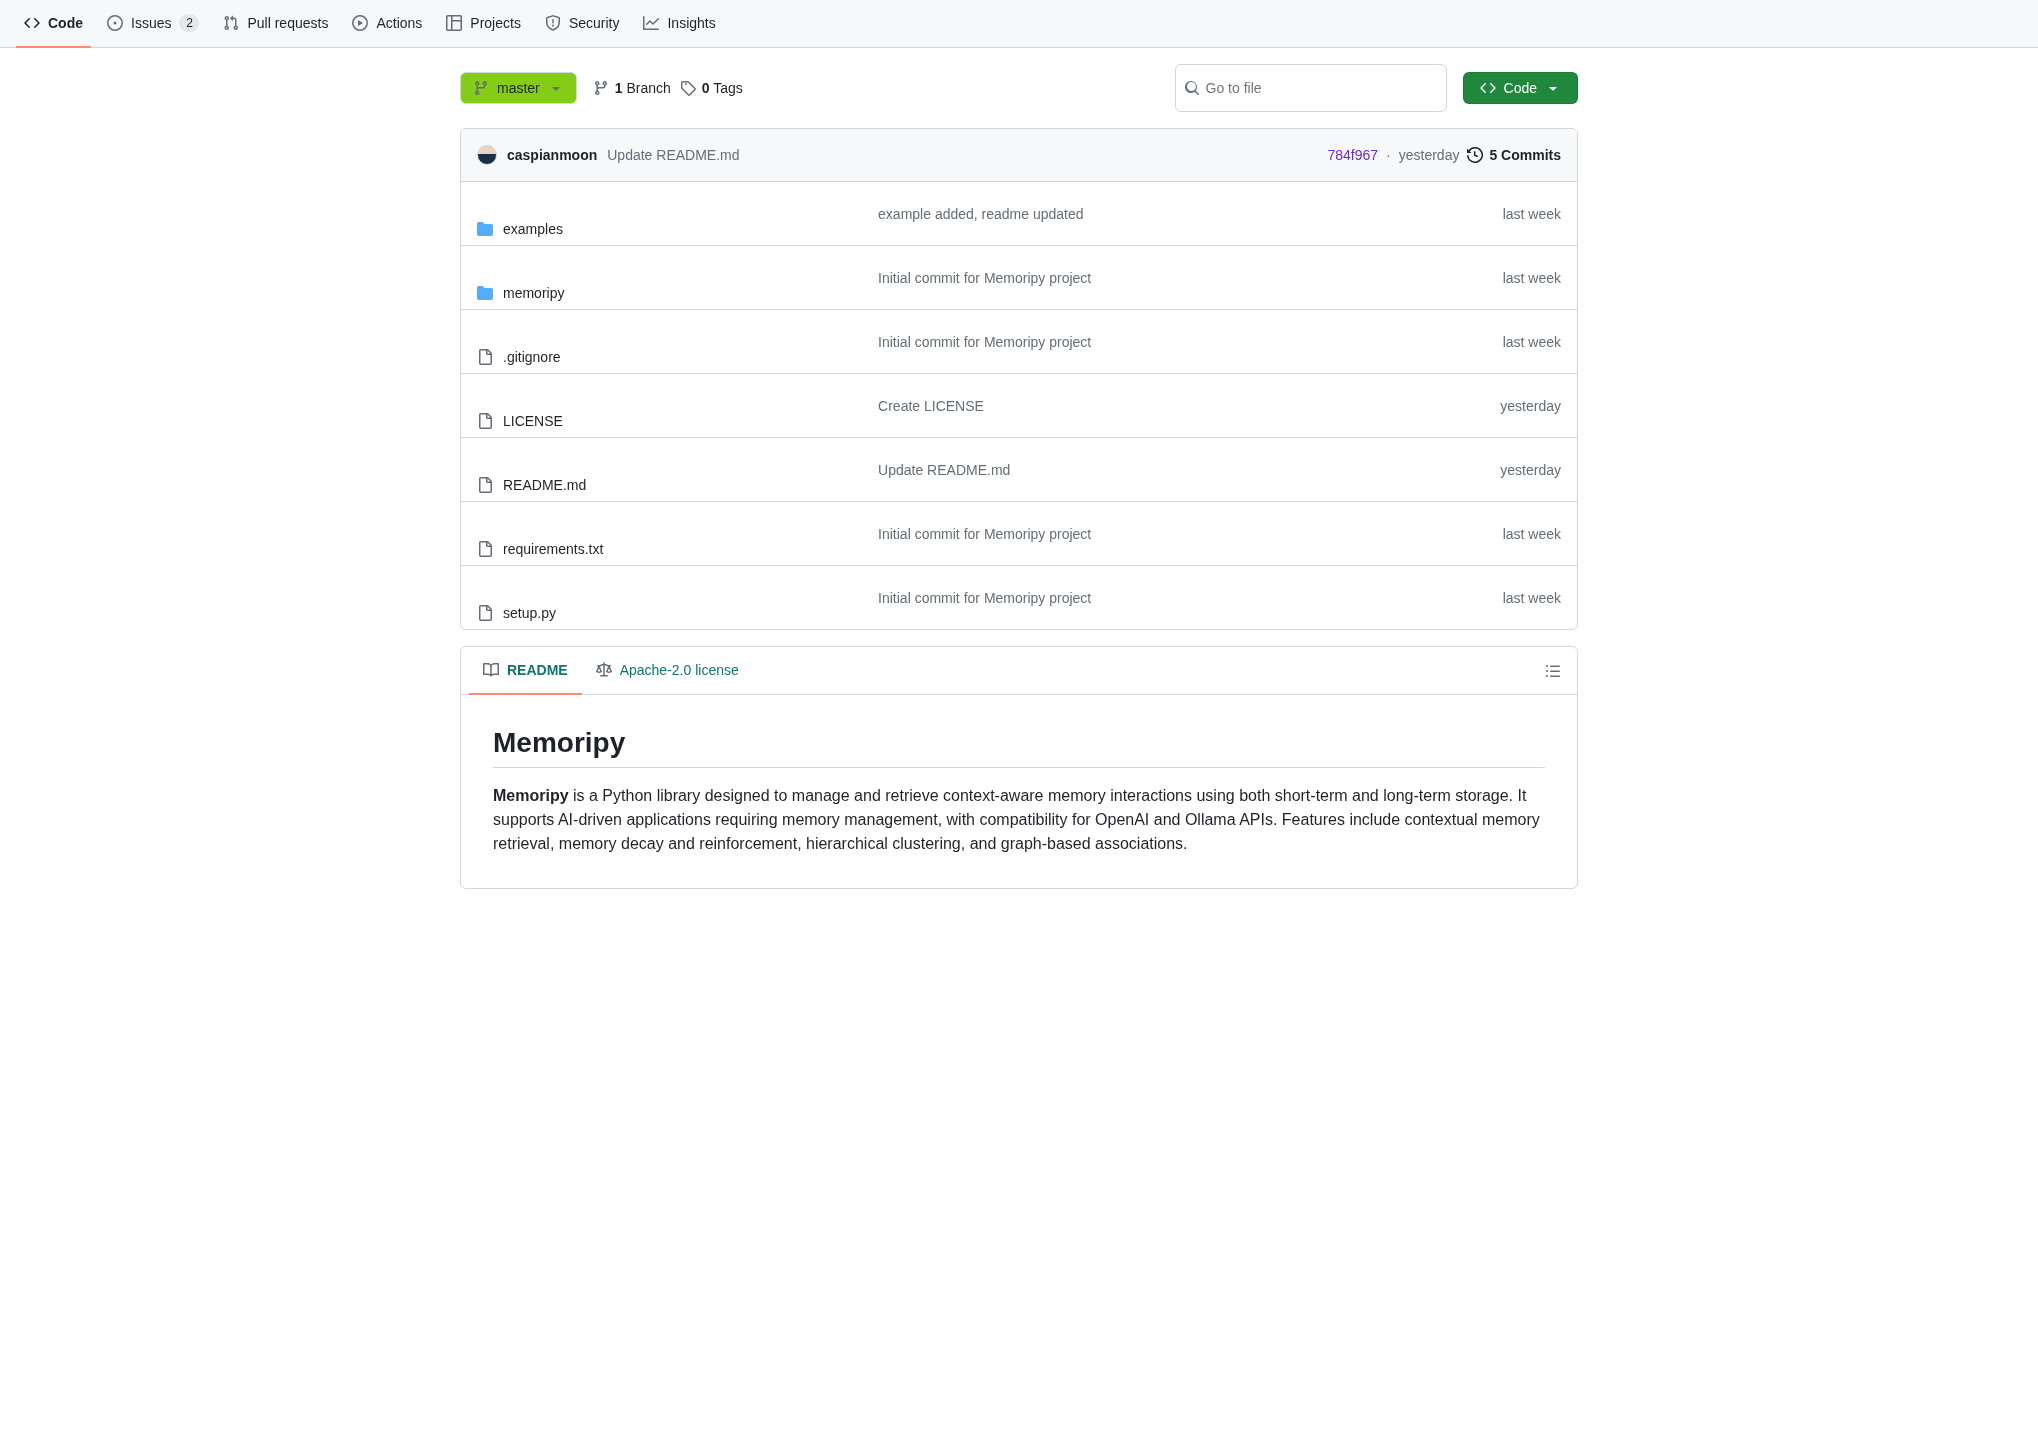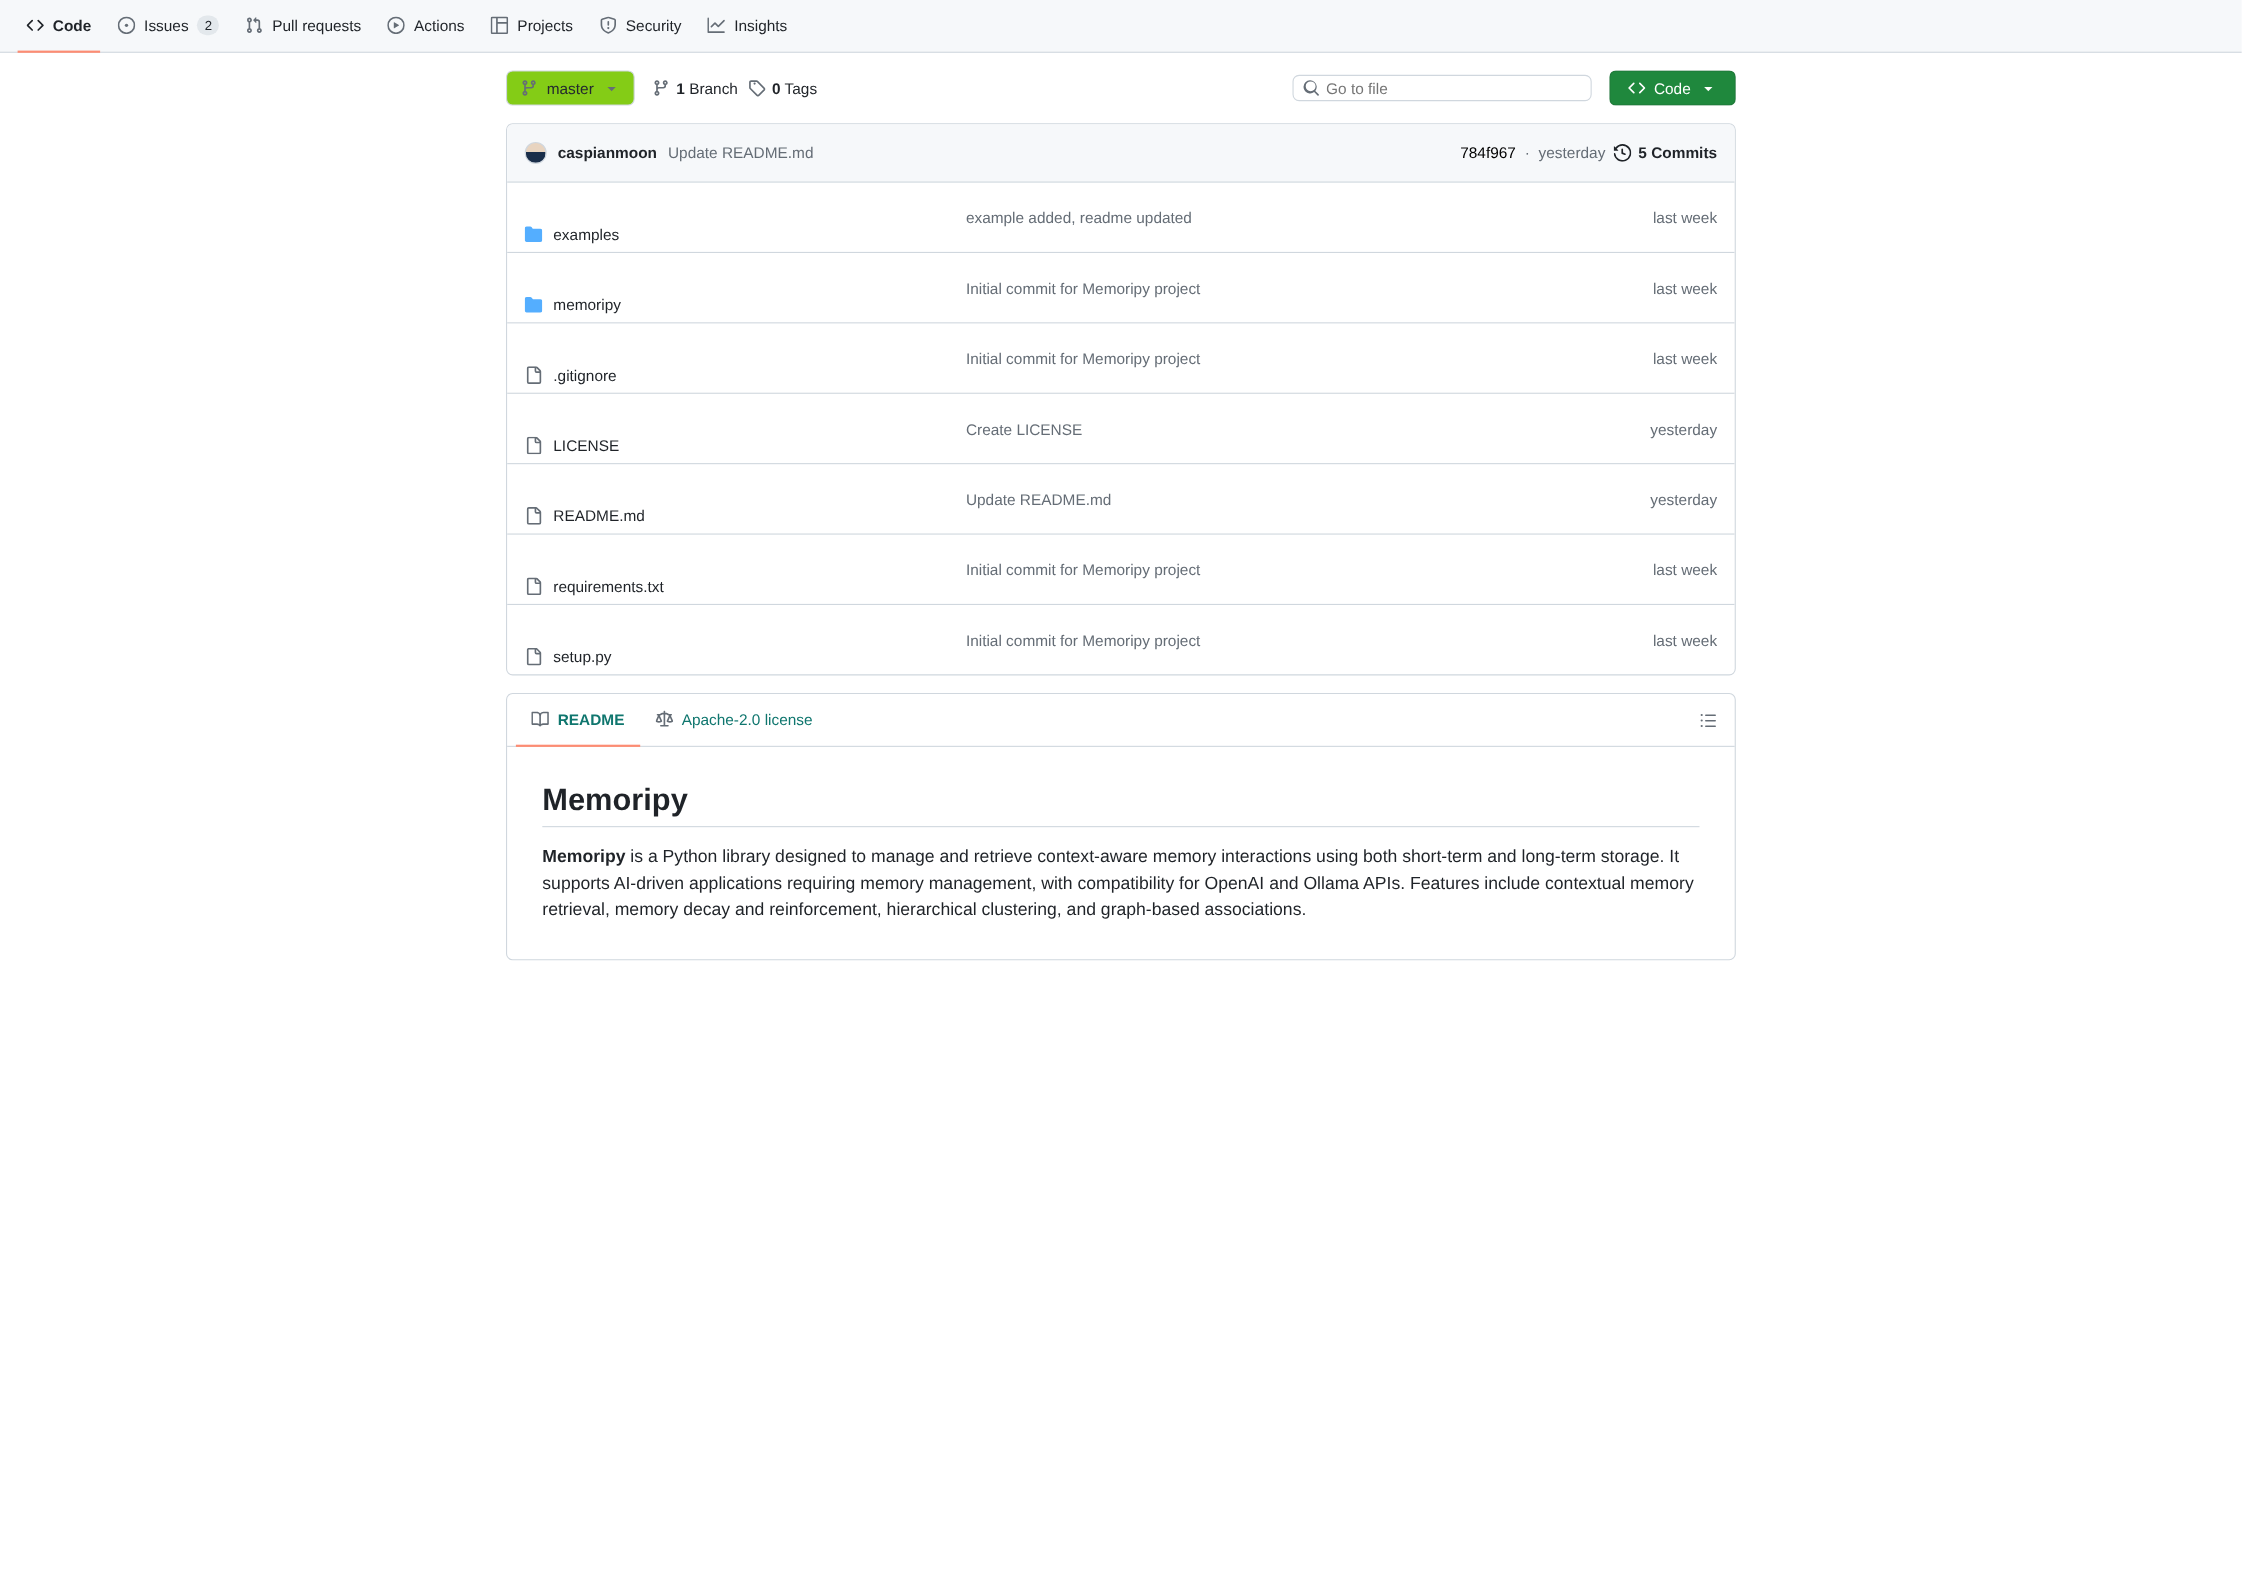--- a/index.html
+++ b/index.html
@@ -61,21 +61,21 @@
   font-size: 14px; font-weight: 500; cursor: pointer;
   color: #24292f;
 }
 .branch-info { display: flex; align-items: center; gap: 9px; color: #656d76; font-size: 14px; text-align: center; }
 .branch-info a { color: #1f2328; }
 .branch-info svg { margin-right: 6px; fill: #656d76; vertical-align: text-bottom; }
 .spacer { flex: 1; }
 .search-box {
   display: flex; align-items: center;
   border: 1px solid #d0d7de; border-radius: 6px;
-  height: 24px; padding: 0 8px; width: 272px;
+  height: 48px; padding: 0 8px; width: 272px;
 }
 .search-box input {
   border: none; outline: none; font-size: 14px;
   padding: 0 6px; flex: 1; color: #656d76; background: transparent;
 }
 .code-btn {
   display: flex; align-items: center; gap: 8px;
   background: #1f883d; color: #fff;
   border: 1px solid rgba(31,35,40,.15);
   border-radius: 6px; padding: 5px 16px; height: 32px;
@@ -95,21 +95,21 @@
   width: 20px; height: 20px; border-radius: 50%;
   background: linear-gradient(#e8d4c0 45%, #1a2e4a 45%);
   border: 1px solid #d0d7de;
 }
 .file-header .author { font-weight: 600; font-size: 14px; }
 .file-header .msg { color: #656d76; font-size: 14px; }
 .file-header .meta {
   margin-left: auto; color: #656d76; font-size: 14px;
   display: flex; align-items: center; gap: 8px;
 }
-.file-header .sha { color: #000000; }
+.file-header .sha { color: #6d28d9; }
 .file-header .commits-link {
   display: flex; align-items: center; gap: 6px;
   color: #1f2328; font-weight: 600;
 }
 .file-row {
   display: flex; align-items: center; padding: 8px 16px;
   border-bottom: 1px solid #d0d7de; font-size: 14px;
 }
 .file-row:last-child { border-bottom: none; }
 .col-name { display: flex; align-items: center; gap: 10px; width: 37%; margin-top: 31px; }

